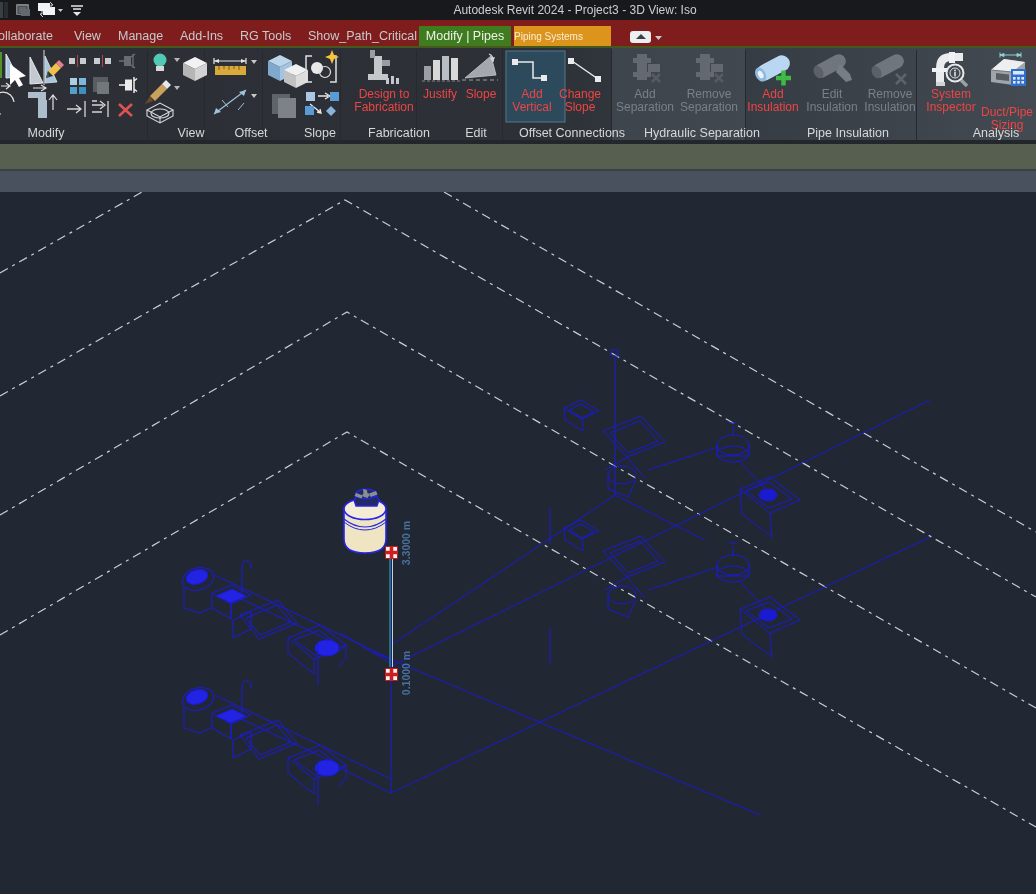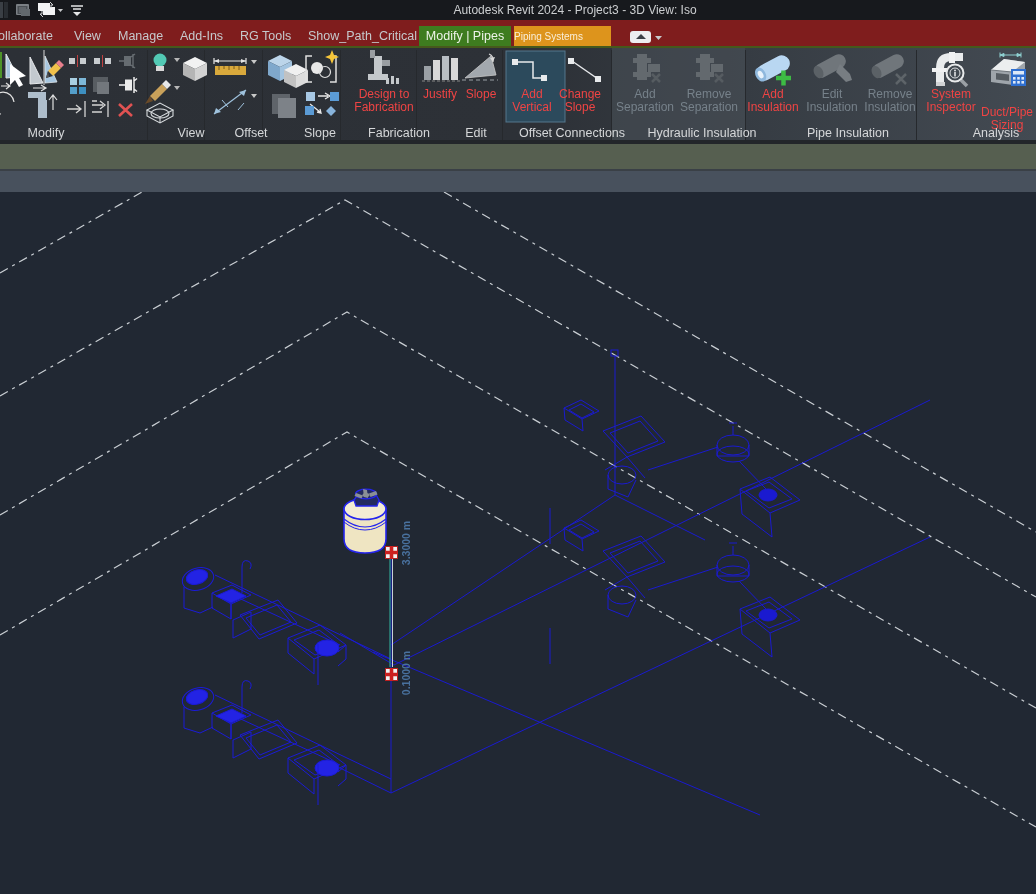--- a/index.html
+++ b/index.html
@@ -265,21 +265,21 @@
   <div class="blabel" style="left:925px;width:52px;">System<br>Inspector</div>
   <div class="blabel" style="left:978px;width:58px;margin-top:18px;">Duct/Pipe<br>Sizing</div>
 
   <div class="plabel" style="left:0px;width:60px;">Modify</div>
   <div class="plabel" style="left:145px;width:60px;">View</div>
   <div class="plabel" style="left:205px;width:60px;">Offset</div>
   <div class="plabel" style="left:274px;width:60px;">Slope</div>
   <div class="plabel" style="left:352px;width:62px;">Fabrication</div>
   <div class="plabel" style="left:444px;width:32px;">Edit</div>
   <div class="plabel" style="left:490px;width:132px;">Offset Connections</div>
-  <div class="plabel" style="left:615px;width:142px;">Hydraulic Insulation</div>
+  <div class="plabel" style="left:615px;width:142px;">Hydraulic Separation</div>
   <div class="plabel" style="left:780px;width:104px;">Pipe Insulation</div>
   <div class="plabel" style="left:928px;width:104px;">Analysis</div>
   <div class="abs" id="ribbonbottom"></div>
   <div class="abs" id="optbar"></div>
   <div class="abs" id="sepline"></div>
   <div class="abs" id="propbar"></div>
   <svg class="abs" id="canvas" width="1036" height="702" viewBox="0 0 1036 702">
     <g stroke="#c9ced3" stroke-width="1.2" fill="none" stroke-dasharray="9 5 3 5">
       <path d="M0,81 L142,0"></path>
       <path d="M444,0 L1036,340"></path>

